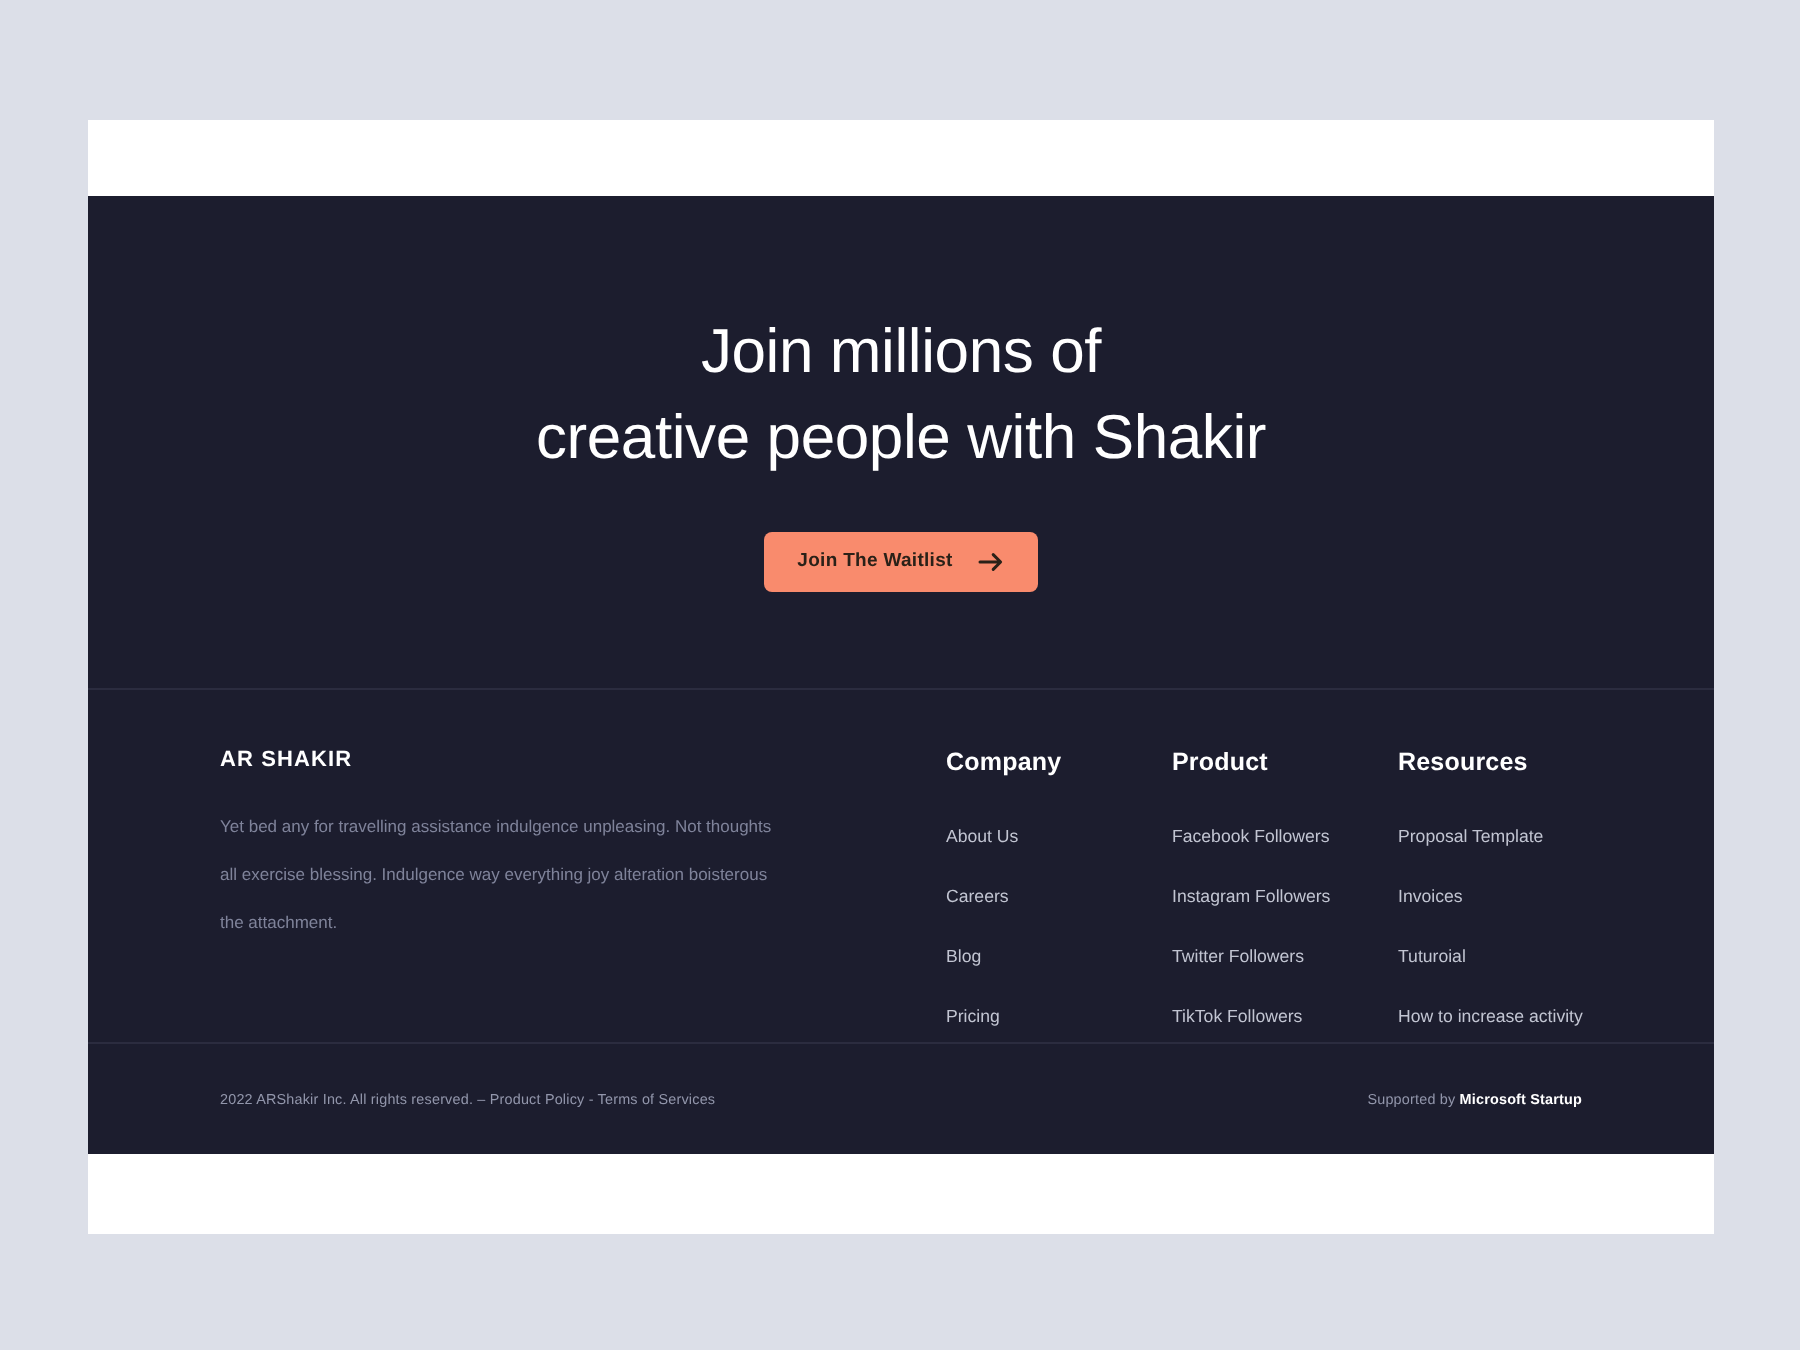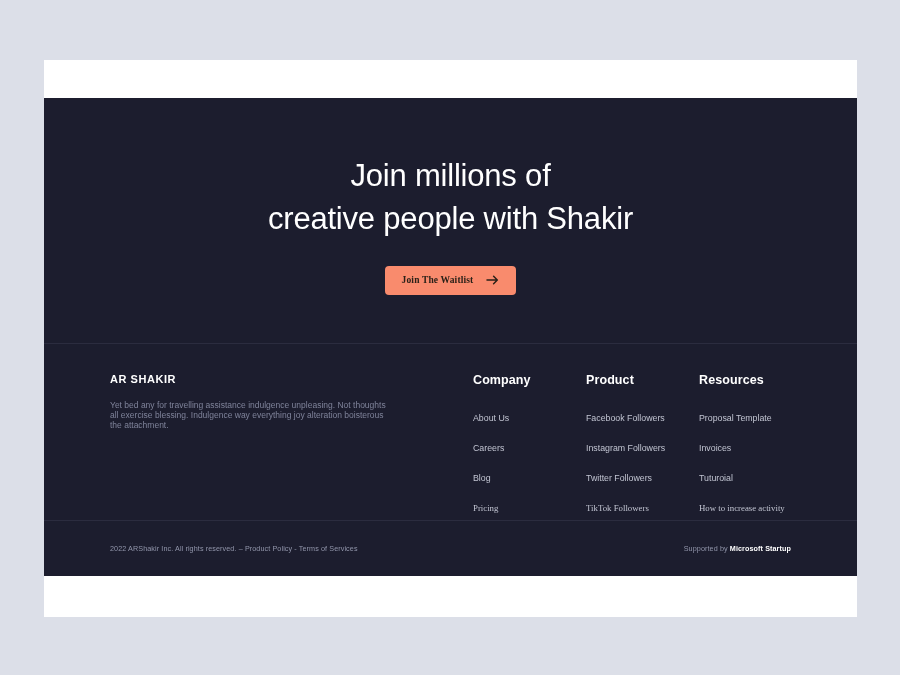--- a/index.html
+++ b/index.html
@@ -67,21 +67,21 @@
   }
   .cta-button {
     display: inline-flex;
     align-items: center;
     gap: 13px;
     background: #f98b6d;
     color: #2a2118;
     border: none;
     border-radius: 4px;
     padding: 9px 17px 10px 17px;
-    font-family: Liberation Serif, serif;
+    font-family: Liberation Sans, sans-serif;
     font-size: 9.5px;
     font-weight: 700;
     letter-spacing: 0.15px;
     cursor: pointer;
   }
   .cta-arrow {
     display: inline-flex;
     align-items: center;
     line-height: 0;
   }
@@ -107,21 +107,21 @@
   .brand-name {
     color: #ffffff;
     font-size: 11px;
     font-weight: 700;
     letter-spacing: 0.55px;
     margin: 0 0 15px 0;
   }
   .brand-desc {
     color: #7f839a;
     font-size: 8.5px;
-    line-height: 10px;
+    line-height: 24px;
     margin: 0;
     max-width: 280px;
   }
 
   .link-col {
     flex: 0 0 auto;
   }
   .link-col.company { margin-left: 63px; width: 113px; }
   .link-col.product { width: 113px; }
   .link-col.resources { width: 150px; }
@@ -134,21 +134,21 @@
     margin: 0 0 20px 0;
   }
   .col-links {
     list-style: none;
     margin: 0;
     padding: 0;
   }
   .col-links li {
     margin-bottom: 12px;
   }
-  .col-links li:last-child { margin-bottom: 16px; font-family: Liberation Serif, serif; }
+  .col-links li:last-child { margin-bottom: 16px; }
   .col-link {
     color: #c2c5d2;
     font-size: 8.8px;
     text-decoration: none;
     cursor: pointer;
   }
 
   
   .footer-bottom {
     display: flex;

